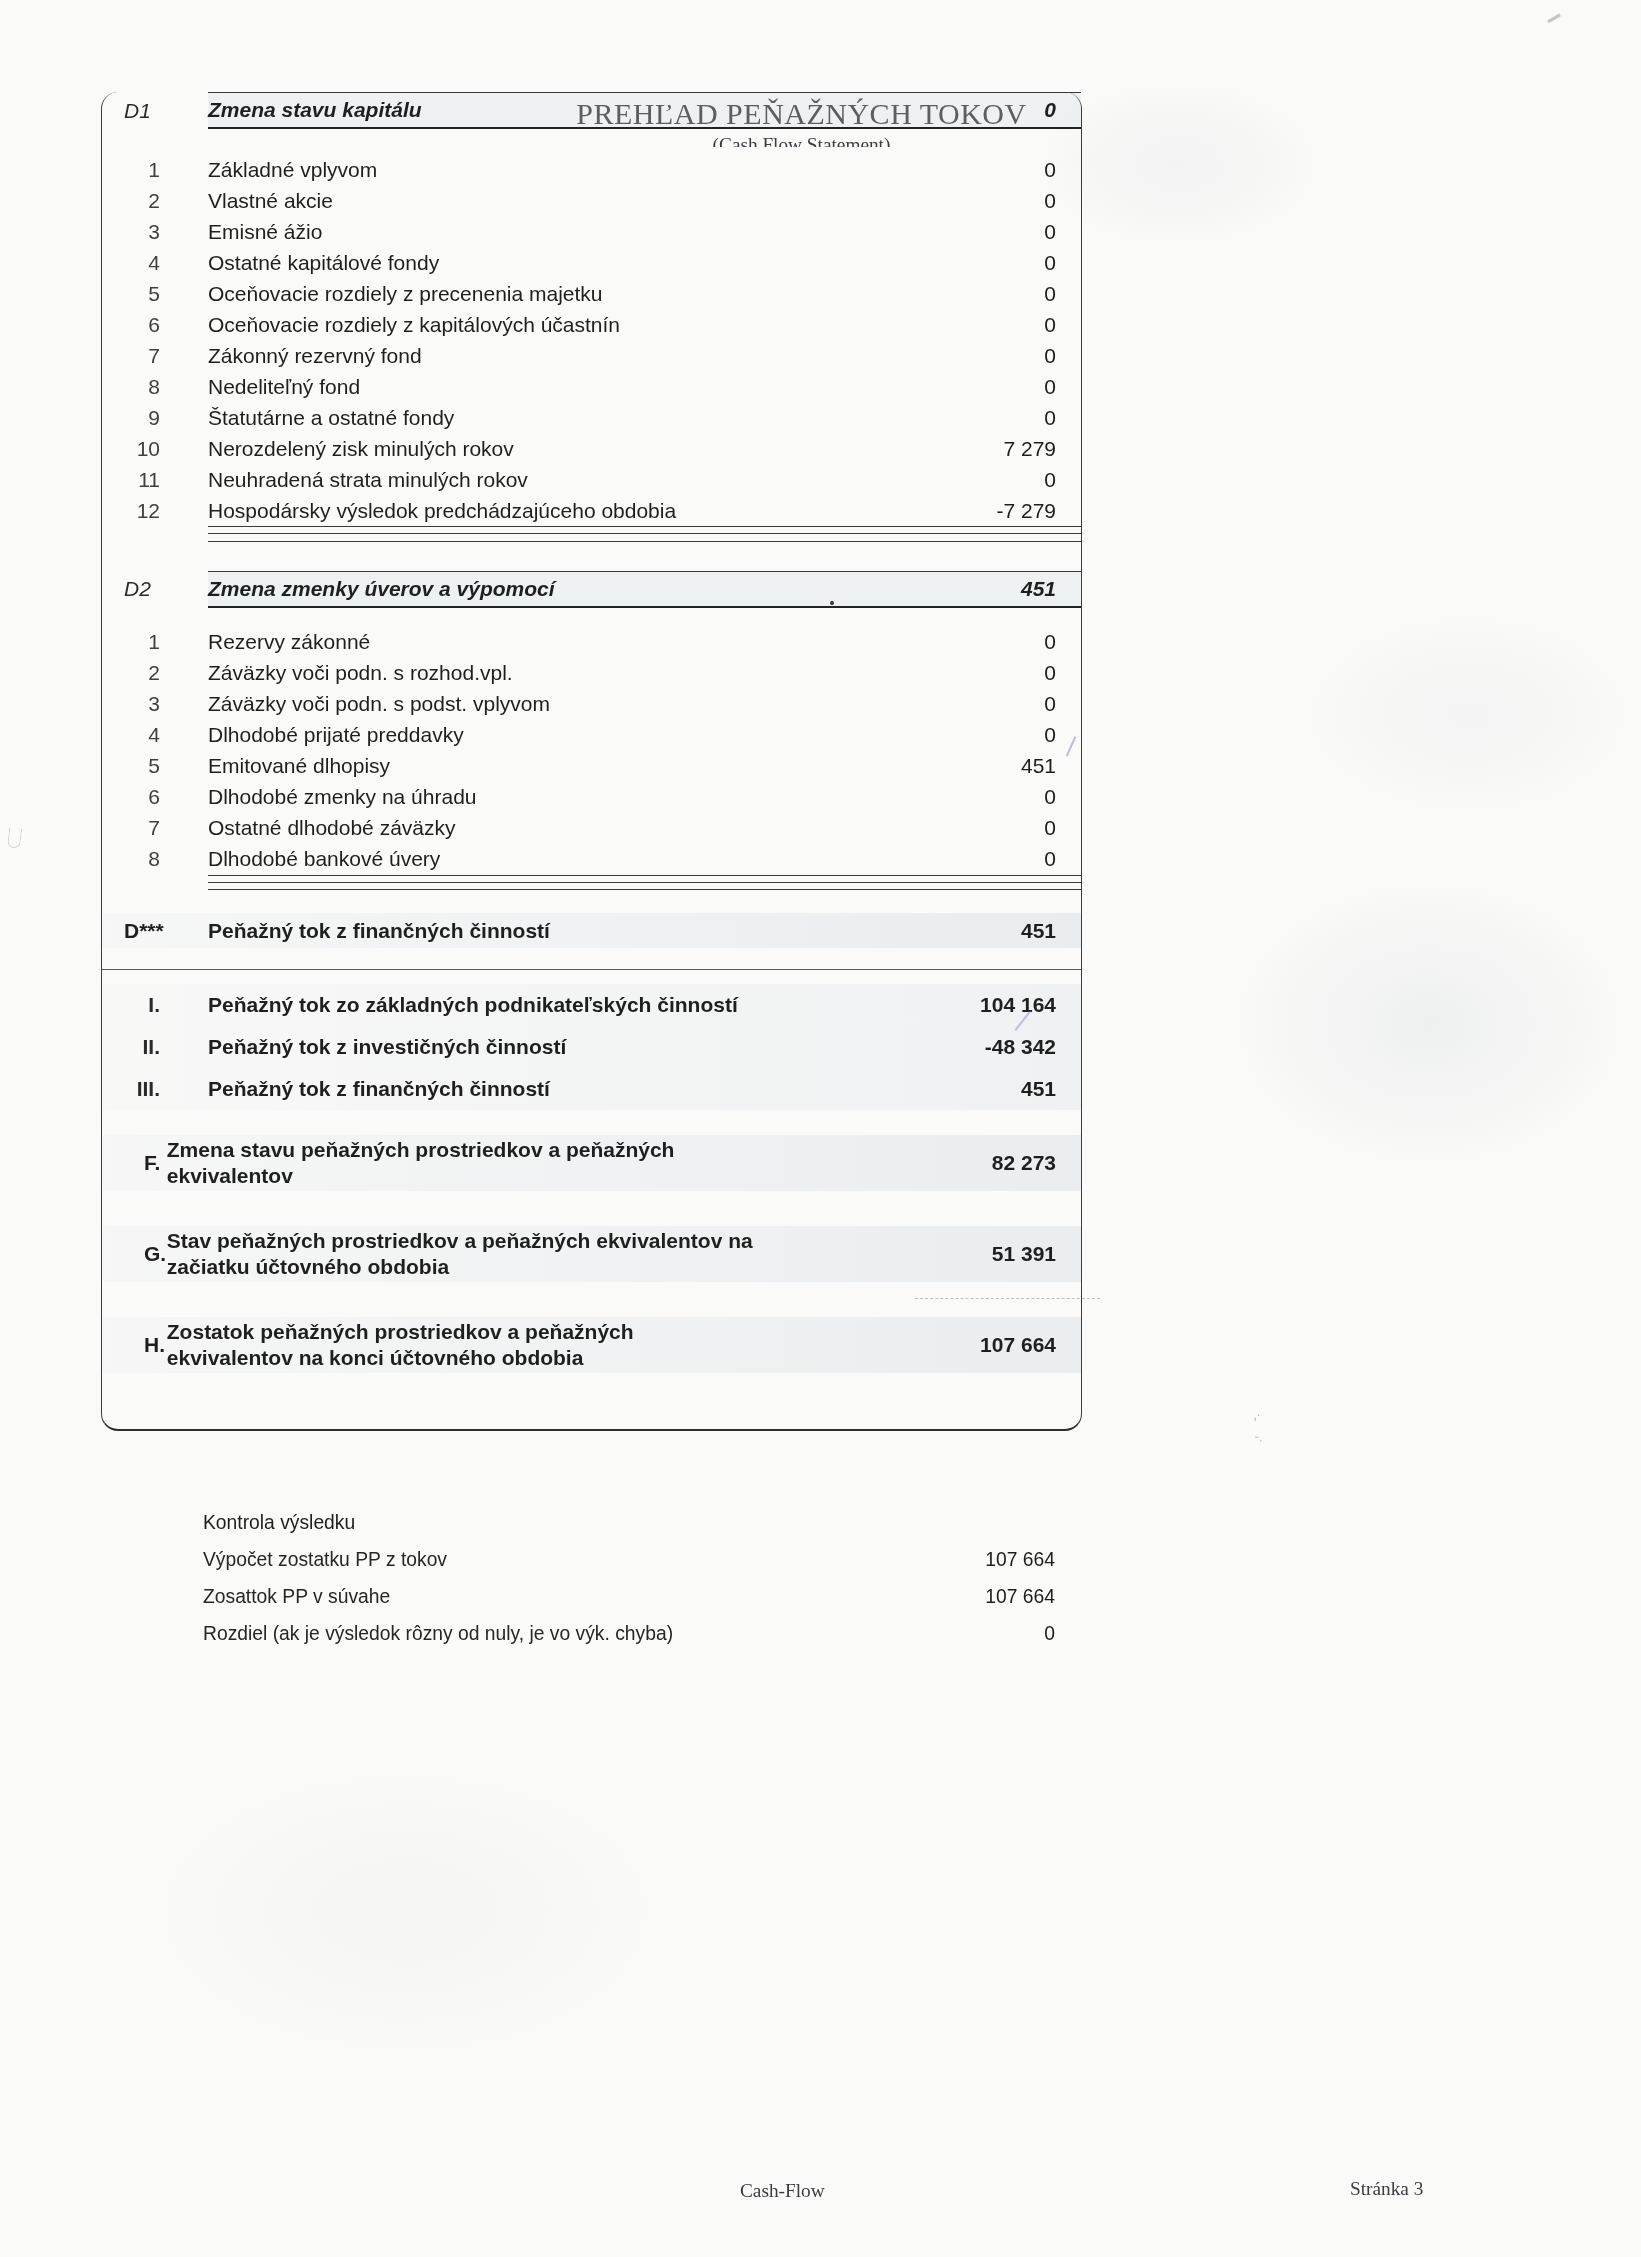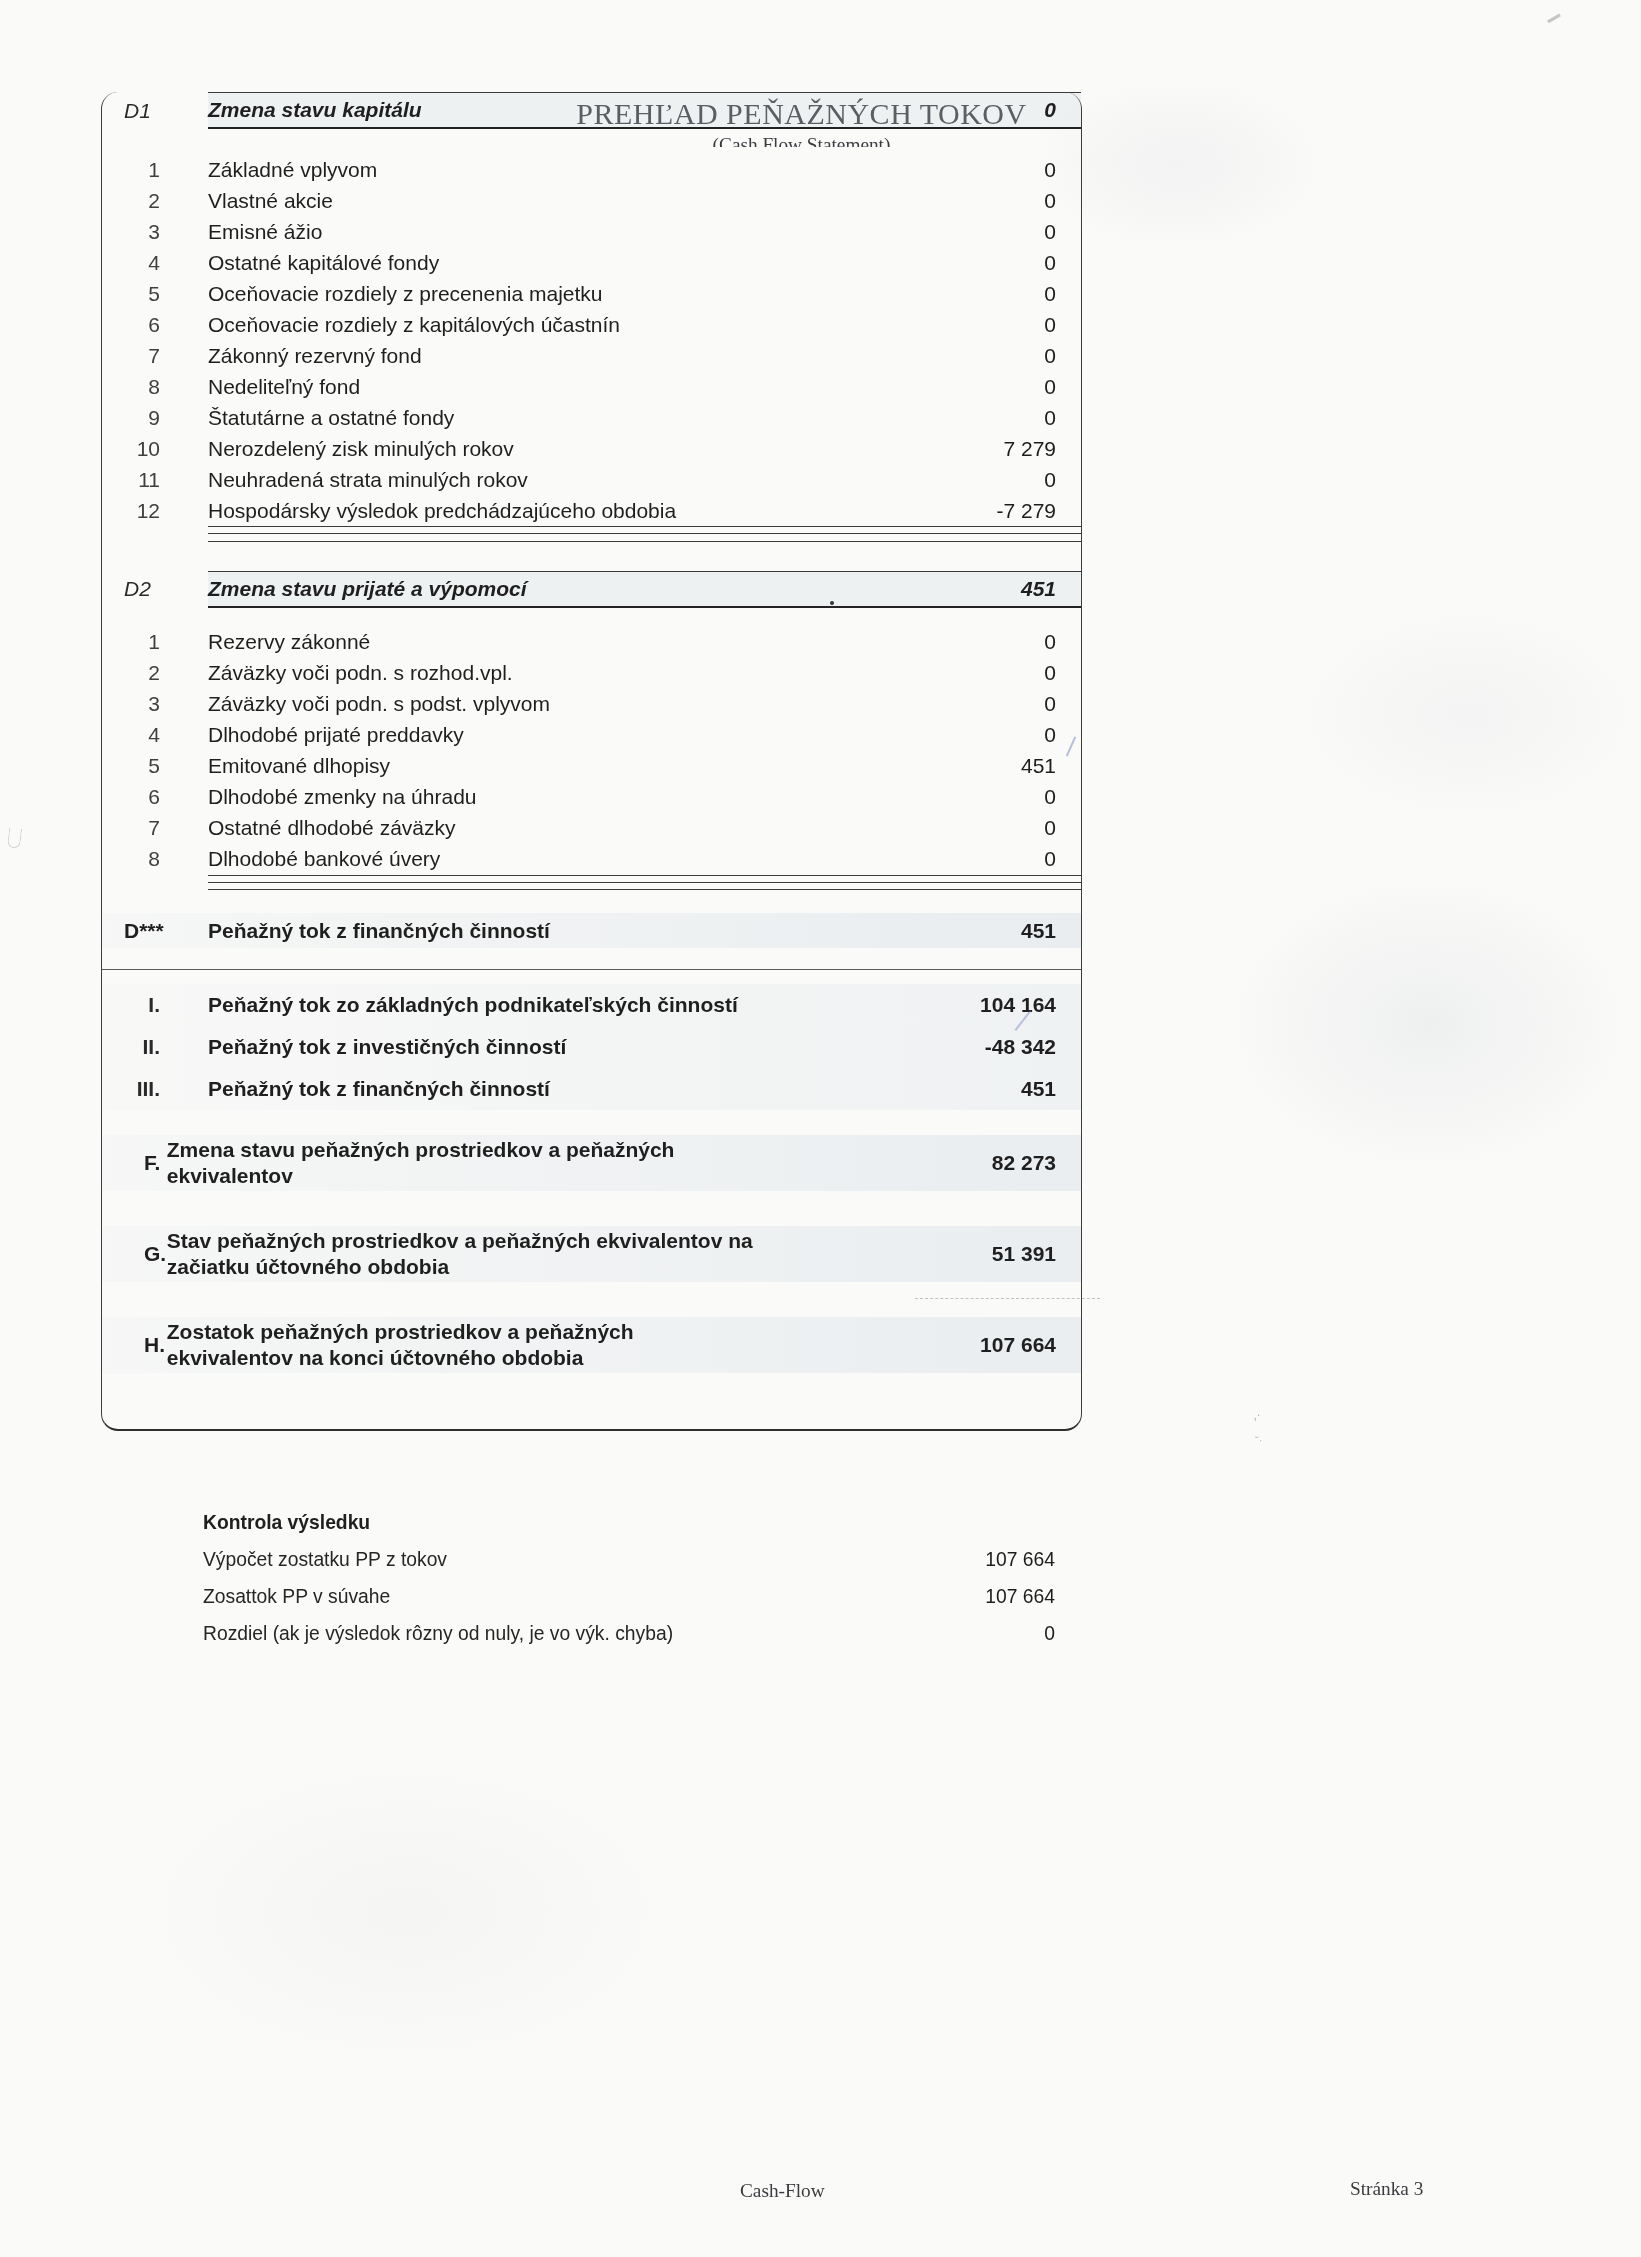--- a/index.html
+++ b/index.html
@@ -82,21 +82,21 @@
   .block{
     display:flex; align-items:center; height:56px; margin-bottom:35px;
     background:linear-gradient(90deg, rgba(208,217,227,0.10), rgba(208,217,227,0.38));
     font-weight:bold;
   }
   .block .code{width:58px; padding-left:42px; box-sizing:border-box;}
   .block .label{width:618px; padding-left:6.8px; white-space:pre-line; line-height:26px;}
   .block .value{flex:1; text-align:right; padding-right:25px;}
   
   .kontrola{position:absolute; left:203px; top:1504px; width:852px; font-size:19.3px;}
-  .kontrola .k-title{font-weight:bold; height:37px; display:flex; align-items:center;}
+  .kontrola .k-title{font-weight:normal; height:37px; display:flex; align-items:center;}
   .krow{display:flex; justify-content:space-between; align-items:center; height:37px;gap:28px;}
   .krow .k-label{color:#262626;}
   .krow .k-value{text-align:right; color:#1d1d1d;}
   
   .footer-left{
     position:absolute; left:740px; top:2180px;
     font-family:"Liberation Serif",serif; font-size:19.3px; color:#3b3b40;
   }
   .footer-right{
     position:absolute; left:1350px; top:2178px;
@@ -215,21 +215,21 @@
           <span class="label">Hospodársky výsledok predchádzajúceho obdobia</span>
           <span class="value">-7 279</span>
         </div>
     </div>
     <div class="underline"></div>
     <div class="double-rule"></div>
 
     <div class="sec-header" style="margin-top:29px;">
       <div class="hdr-code">D2</div>
       <div class="hdr-bar">
-        <span>Zmena stavu prijaté a výpomocí</span>
+        <span>Zmena zmenky úverov a výpomocí</span>
         <span>451</span>
       </div>
     </div>
     <div class="rows" style="margin-top:19.3px;">
       <div class="row">
           <span class="num">1</span>
           <span class="label">Rezervy zákonné</span>
           <span class="value">0</span>
         </div>
       <div class="row">

